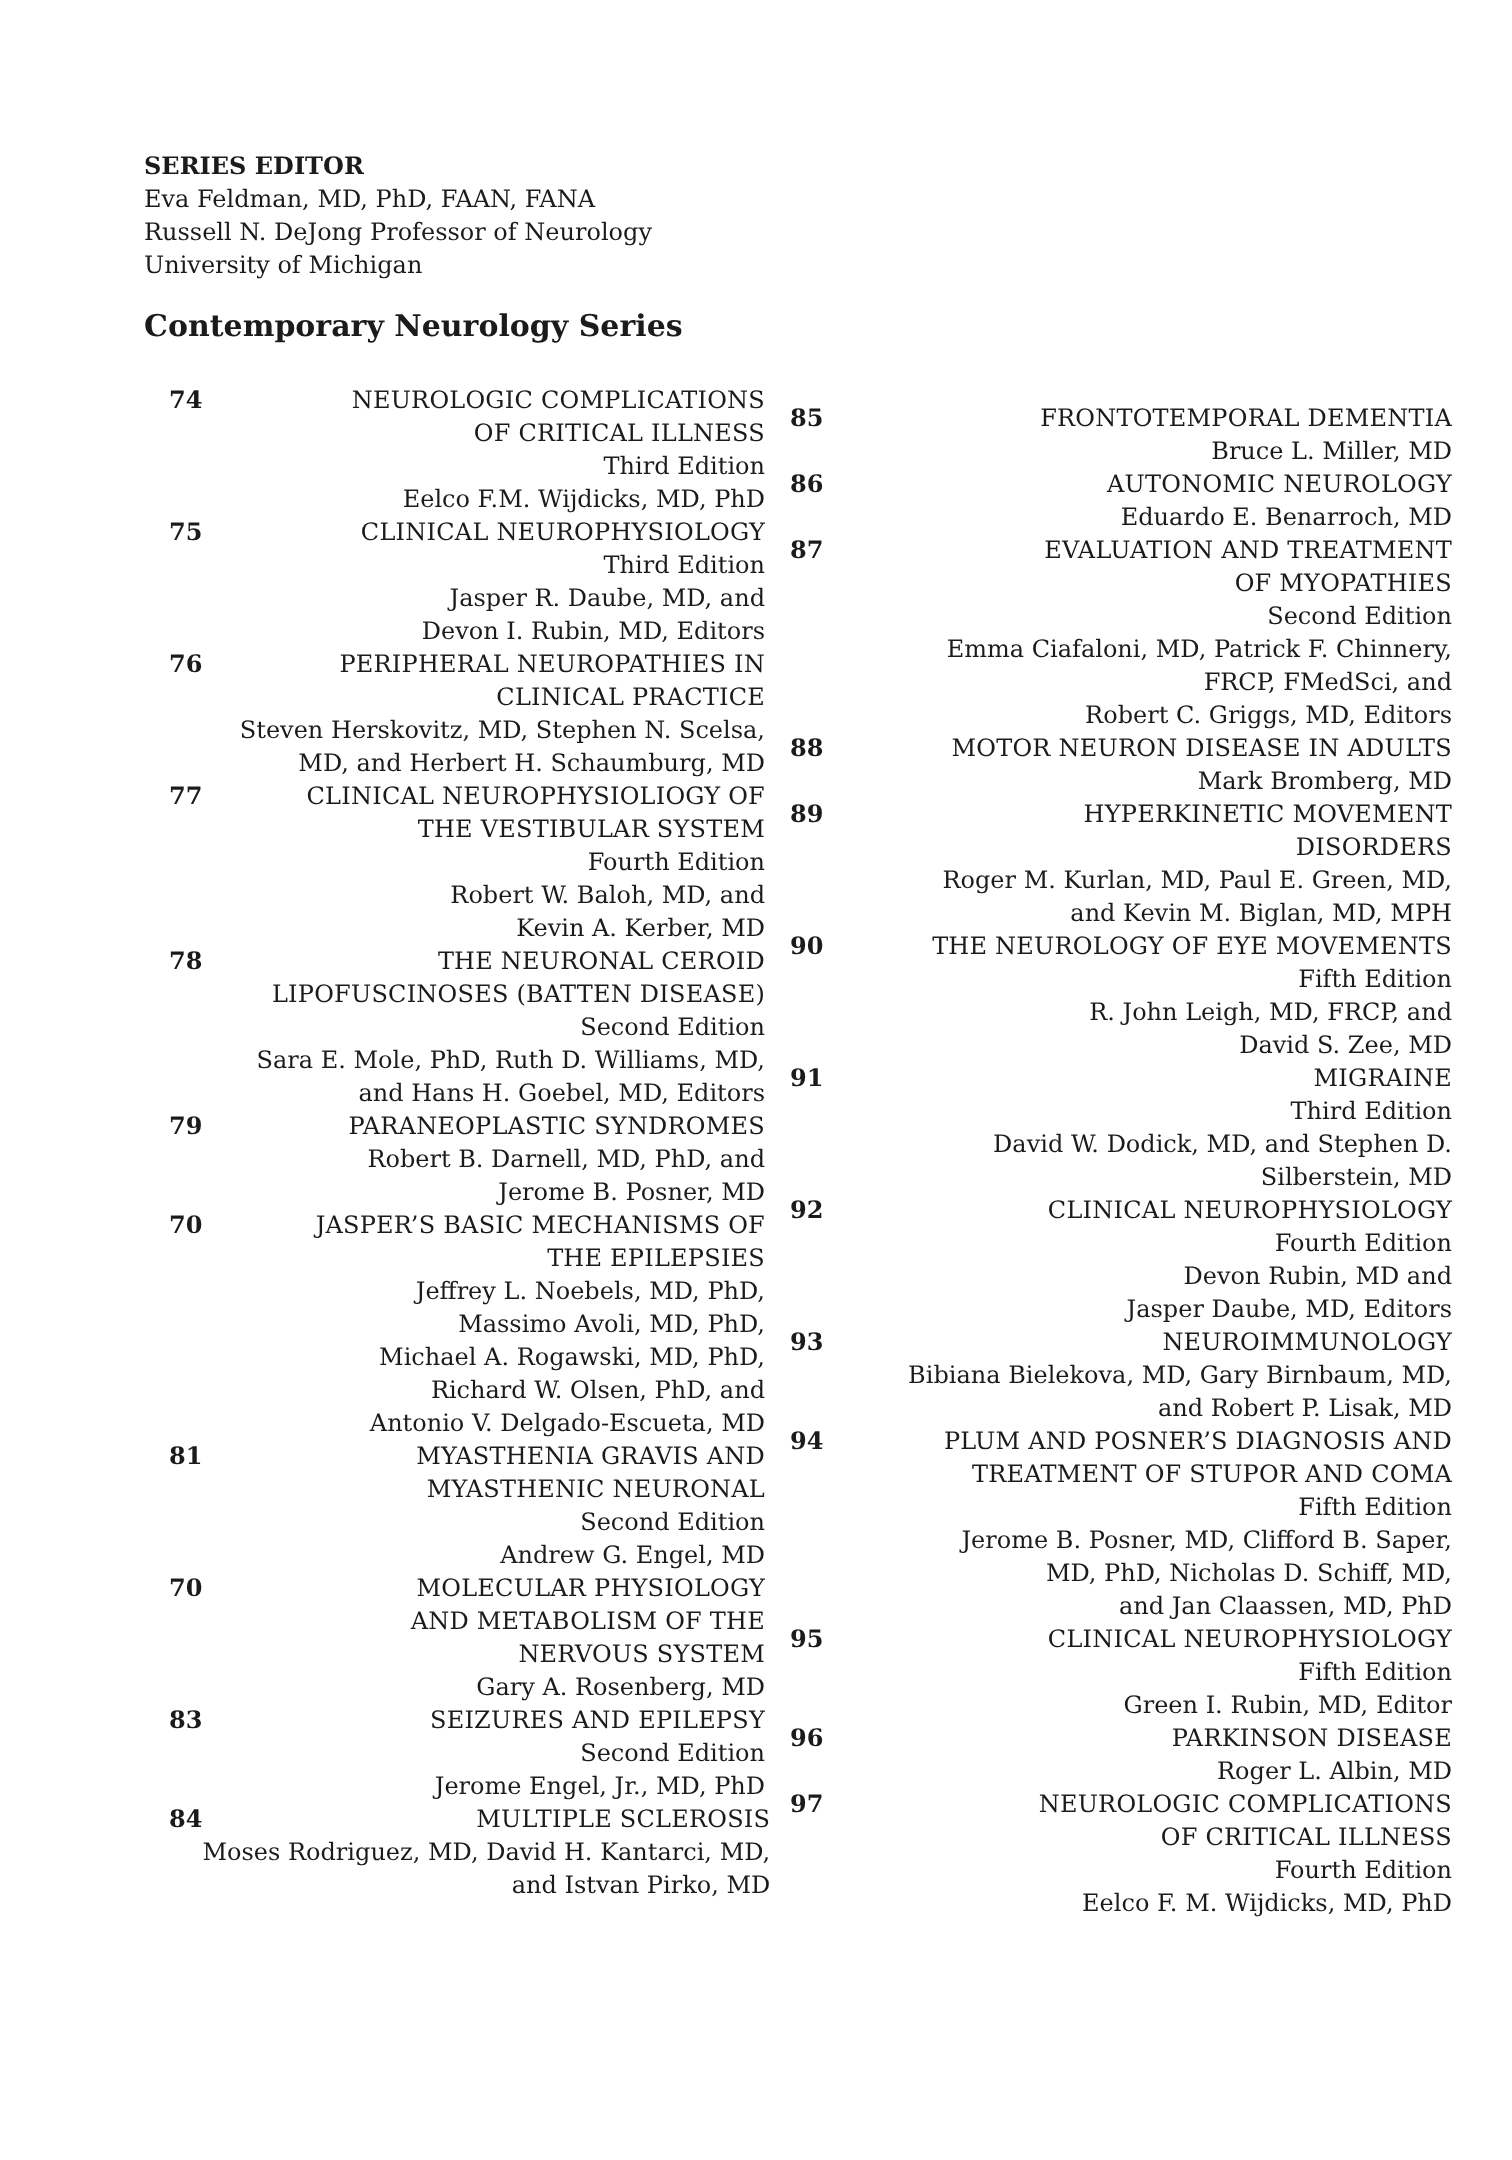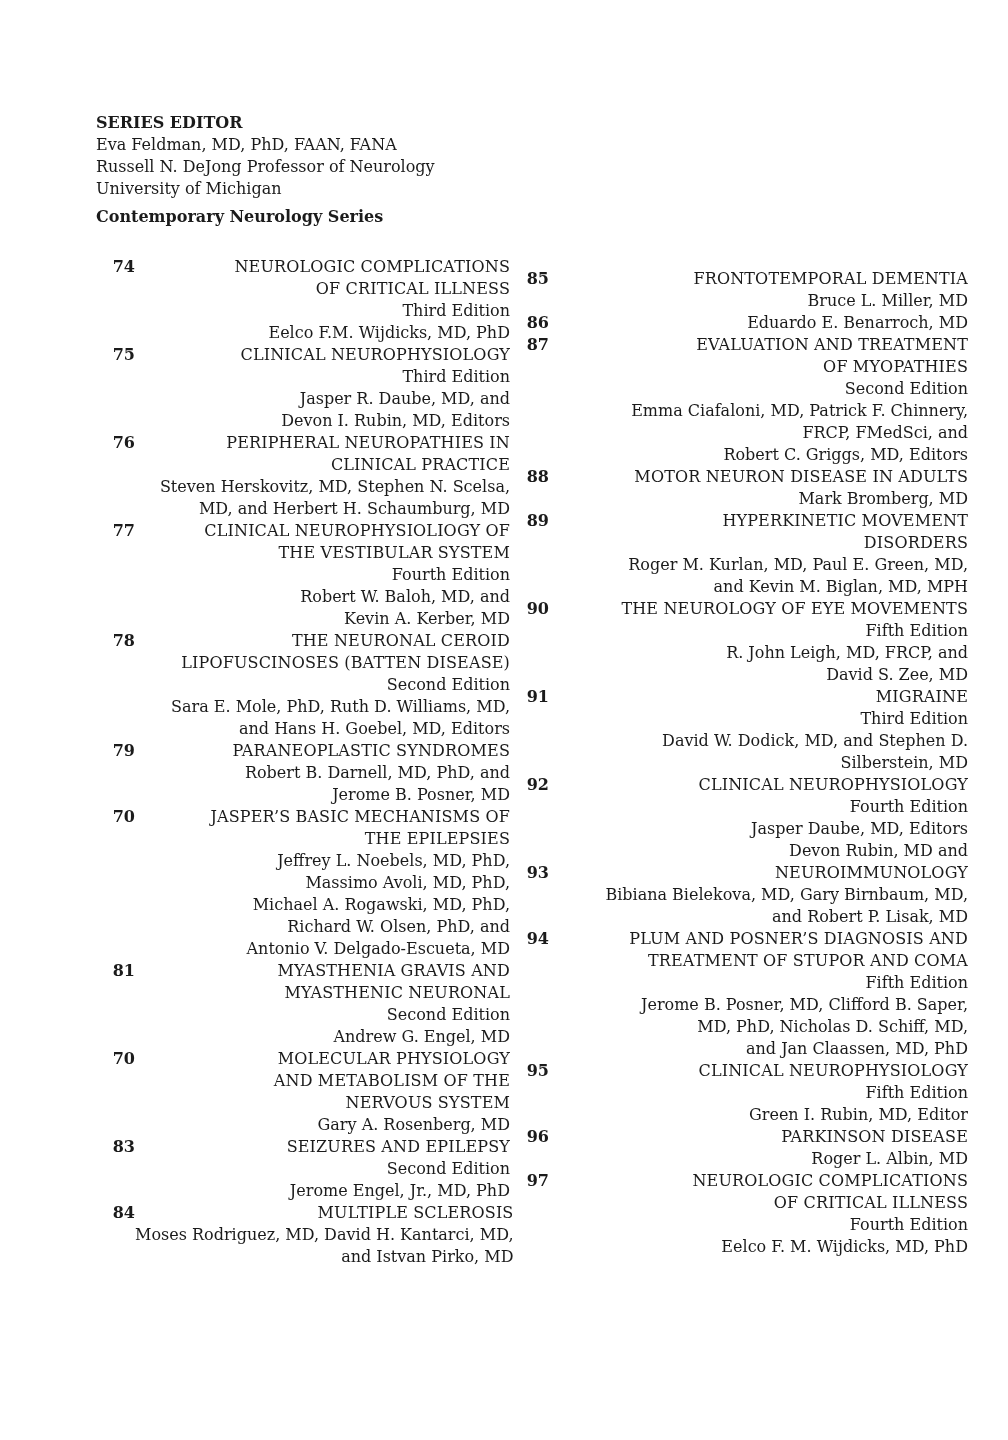--- a/index.html
+++ b/index.html
@@ -8,30 +8,30 @@
     height: 1440px;
     background: #ffffff;
     font-family: "DejaVu Serif", "Liberation Serif", serif;
     color: #1b1b1b;
     position: relative;
   }
   .page { position: absolute; inset: 0; }
   .header {
     position: absolute;
     left: 96px;
-    top: 112px;
+    top: 100px;
     font-size: 16px;
     line-height: 22px;
   }
   .bold { font-weight: bold; }
   .series-heading {
     position: absolute;
     left: 96px;
     top: 206px;
-    font-size: 16px;
+    font-size: 20px;
     line-height: 22px;
     font-weight: bold;
   }
   .columns {
     position: absolute;
     left: 96px;
     top: 256px;
     display: flex;
     font-size: 16px;
     line-height: 22px;
@@ -182,20 +182,21 @@
     <div class="entry-num">85</div>
     <div class="entry-body">
             <div class="line title-line">FRONTOTEMPORAL DEMENTIA</div>
             <div class="line detail-line">Bruce L. Miller, MD</div>
           </div>
   </div>
 
   <div class="entry">
     <div class="entry-num">86</div>
     <div class="entry-body">
+            <div class="line title-line">AUTONOMIC NEUROLOGY</div>
             <div class="line detail-line">Eduardo E. Benarroch, MD</div>
           </div>
   </div>
 
   <div class="entry">
     <div class="entry-num">87</div>
     <div class="entry-body">
             <div class="line title-line">EVALUATION AND TREATMENT</div>
             <div class="line title-line">OF MYOPATHIES</div>
             <div class="line detail-line">Second Edition</div>
@@ -241,22 +242,22 @@
             <div class="line detail-line">David W. Dodick, MD, and Stephen D.</div>
             <div class="line detail-line">Silberstein, MD</div>
           </div>
   </div>
 
   <div class="entry">
     <div class="entry-num">92</div>
     <div class="entry-body">
             <div class="line title-line">CLINICAL NEUROPHYSIOLOGY</div>
             <div class="line detail-line">Fourth Edition</div>
+            <div class="line detail-line">Devon Rubin, MD and</div>
             <div class="line detail-line">Jasper Daube, MD, Editors</div>
-            <div class="line detail-line">Devon Rubin, MD and</div>
           </div>
   </div>
 
   <div class="entry">
     <div class="entry-num">93</div>
     <div class="entry-body">
             <div class="line title-line">NEUROIMMUNOLOGY</div>
             <div class="line detail-line">Bibiana Bielekova, MD, Gary Birnbaum, MD,</div>
             <div class="line detail-line">and Robert P. Lisak, MD</div>
           </div>

